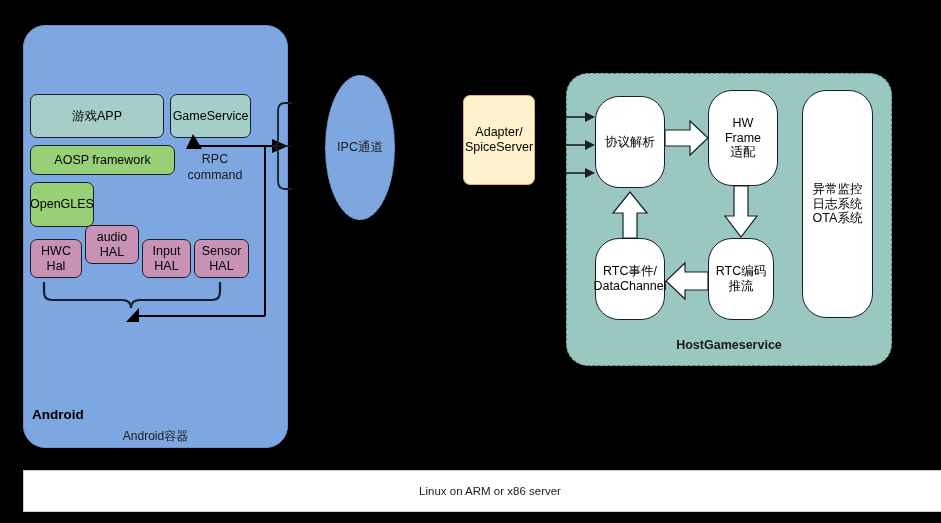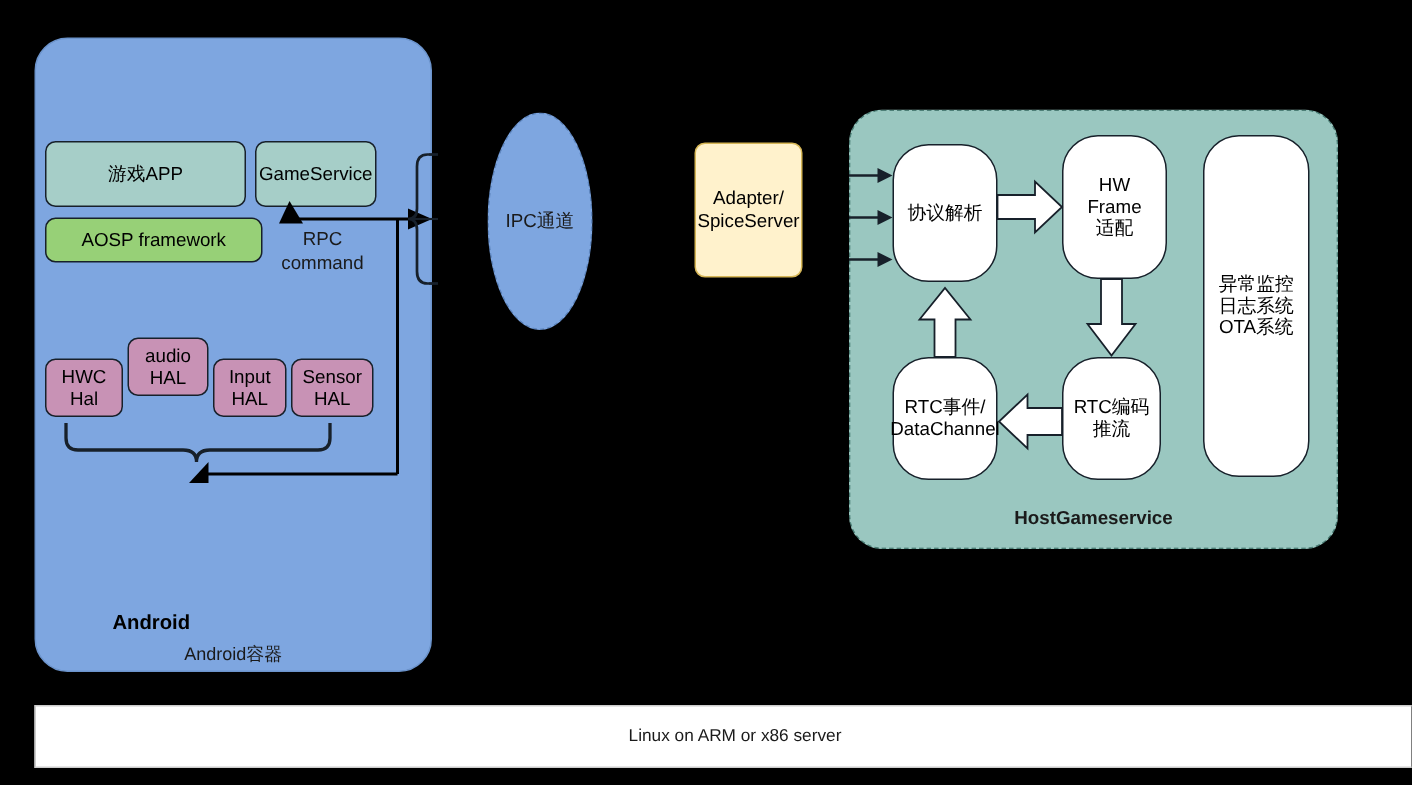--- a/index.html
+++ b/index.html
@@ -85,21 +85,20 @@
     text-align: center;
     font-size: 12.5px;
     line-height: 1.25;
     color: #1a1a1a;
   }
   .android-label {
     left: 32px; top: 407px;
     font-size: 13.5px;
     font-weight: bold;
     color: #000000;
-    margin-left: 43px;
   }
   .container-label {
     left: 23px; top: 428px; width: 265px;
     text-align: center;
     font-size: 12px;
     color: #1a1a1a;
   }
 
   
   .ipc-ellipse {
@@ -159,20 +158,23 @@
   </div>
 
   <div class="abs node node-teal n-gameservice">
     <span class="ln2">GameService</span>
   </div>
 
   <div class="abs node node-green n-aosp">
     <span class="ln2">AOSP framework</span>
   </div>
 
+  <div class="abs node node-green n-opengles">
+    <span class="ln2">OpenGLES</span>
+  </div>
 
 
   <div class="abs node node-pink n-hwc">
     <span class="ln2 multiline">HWC<br>Hal</span>
   </div>
 
   <div class="abs node node-pink n-audio">
     <span class="ln2 multiline">audio<br>HAL</span>
   </div>
 

